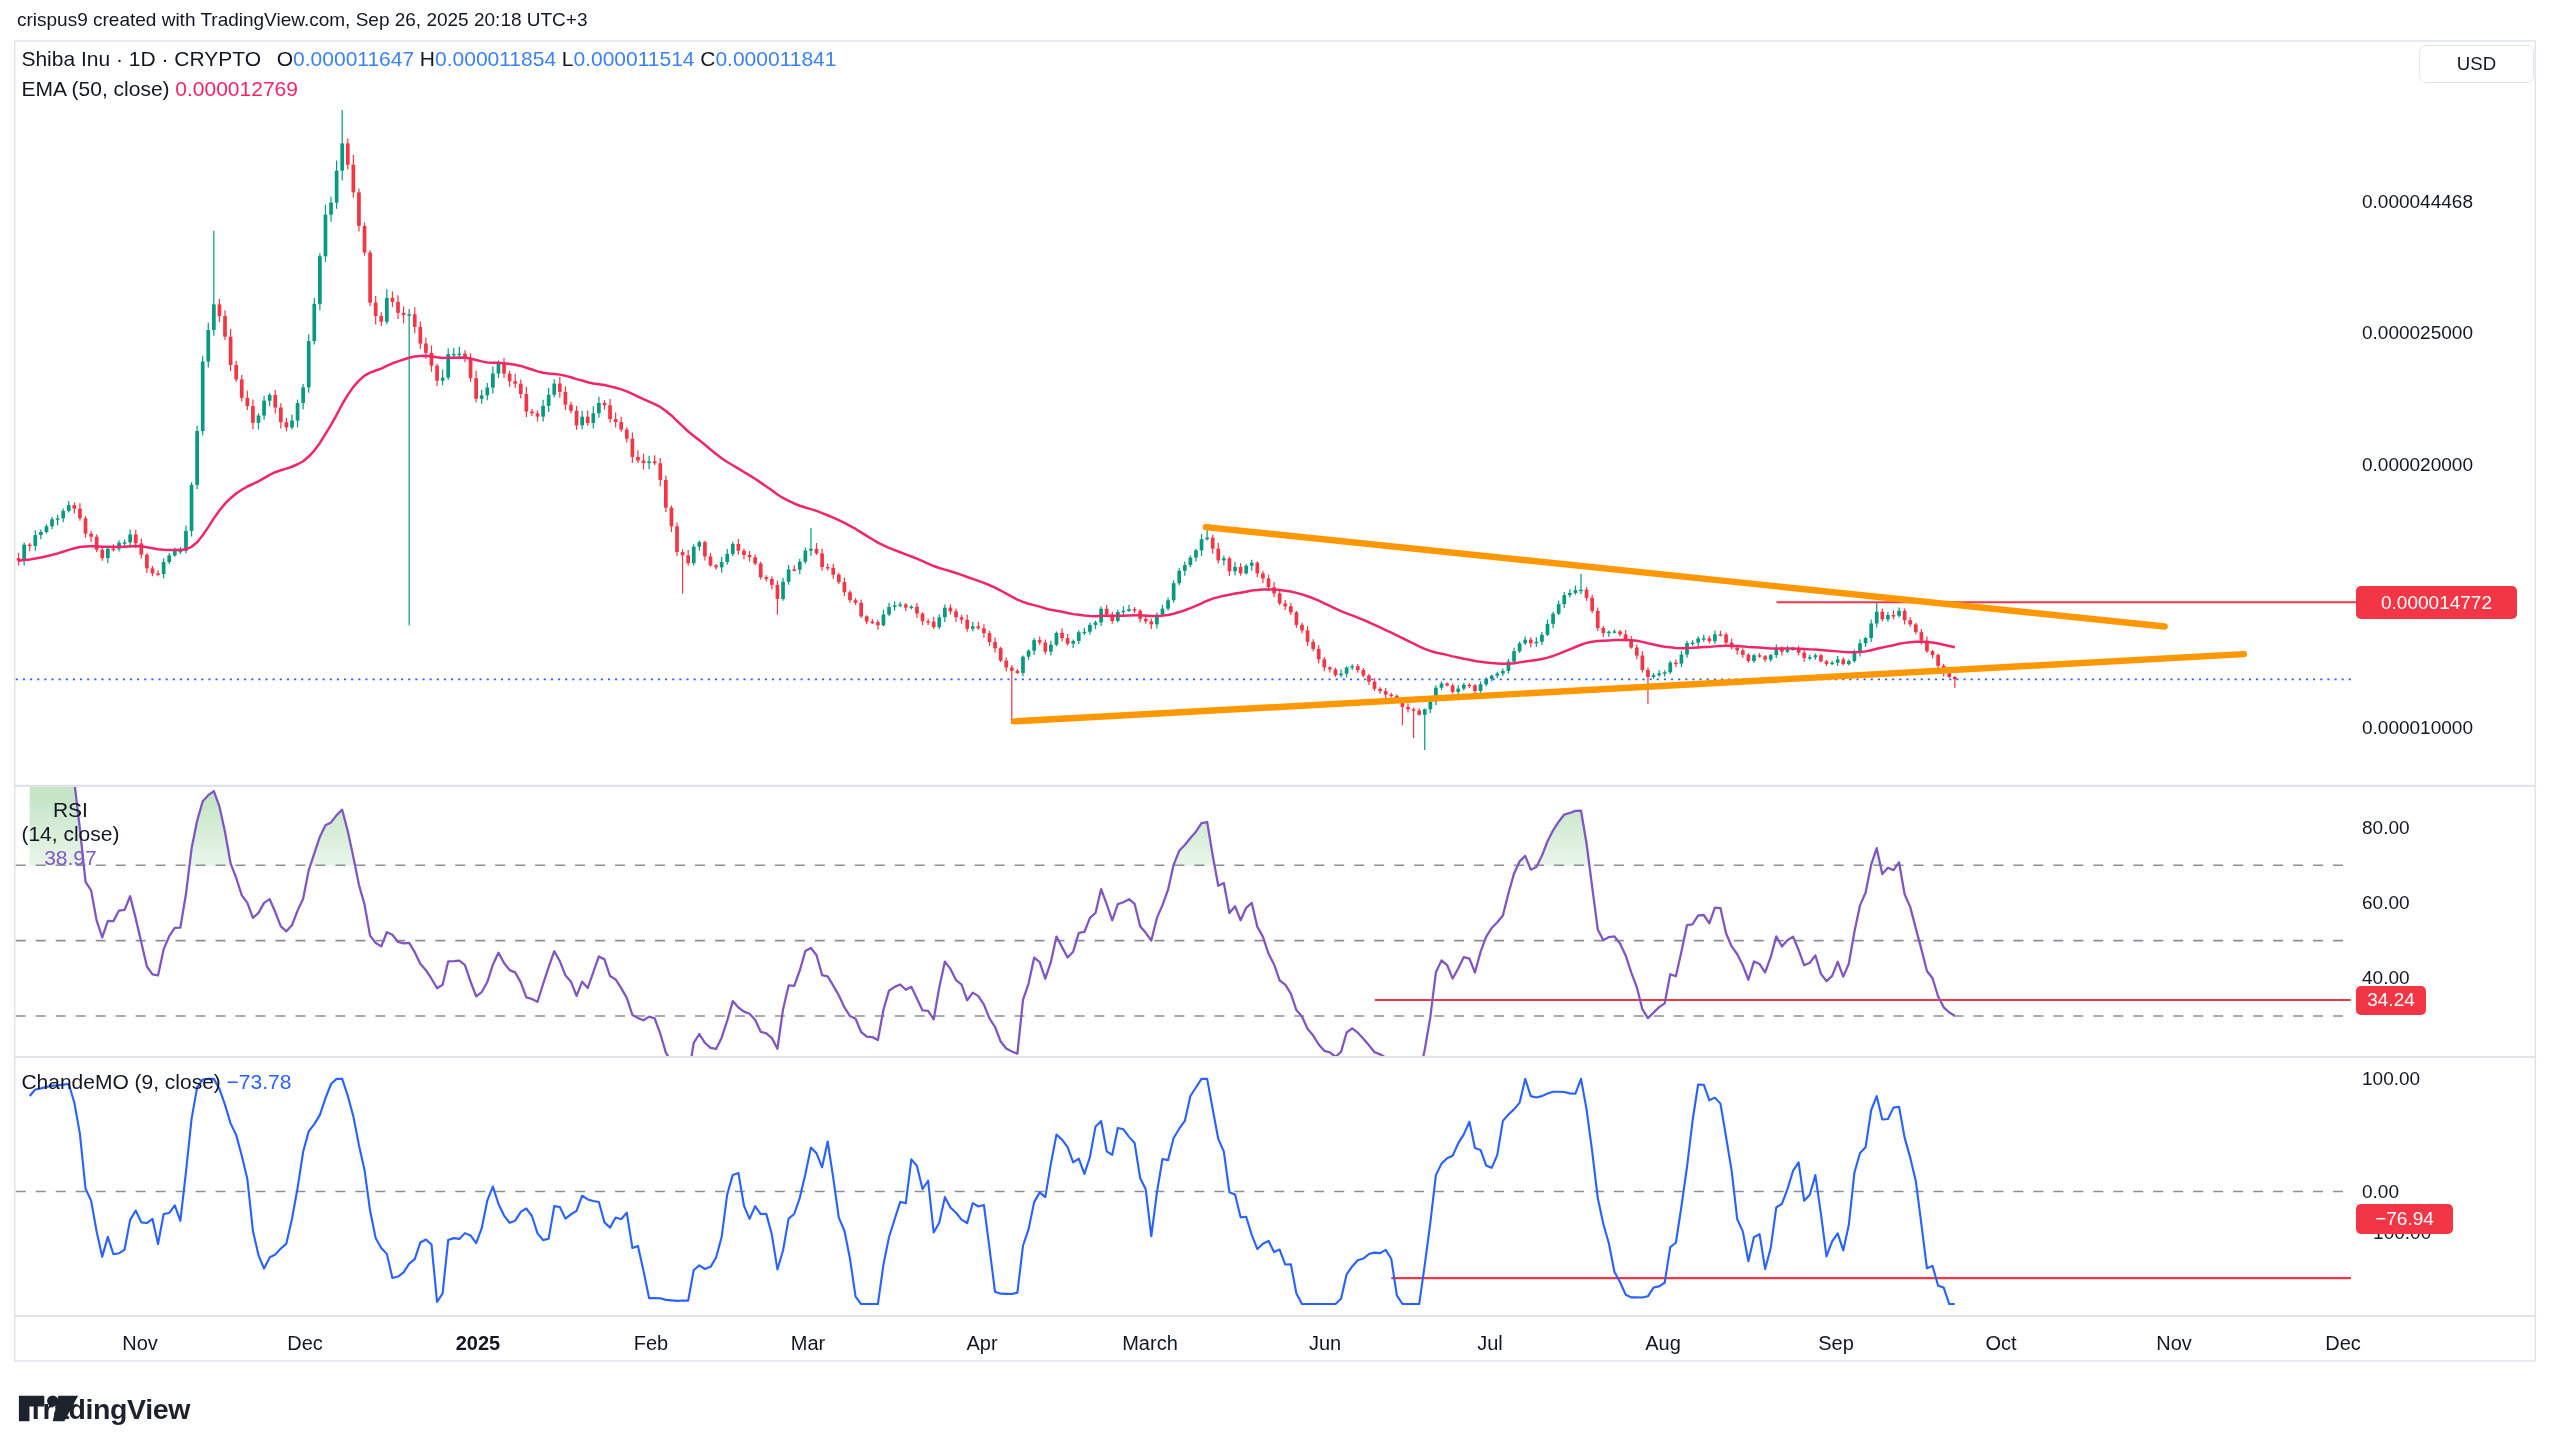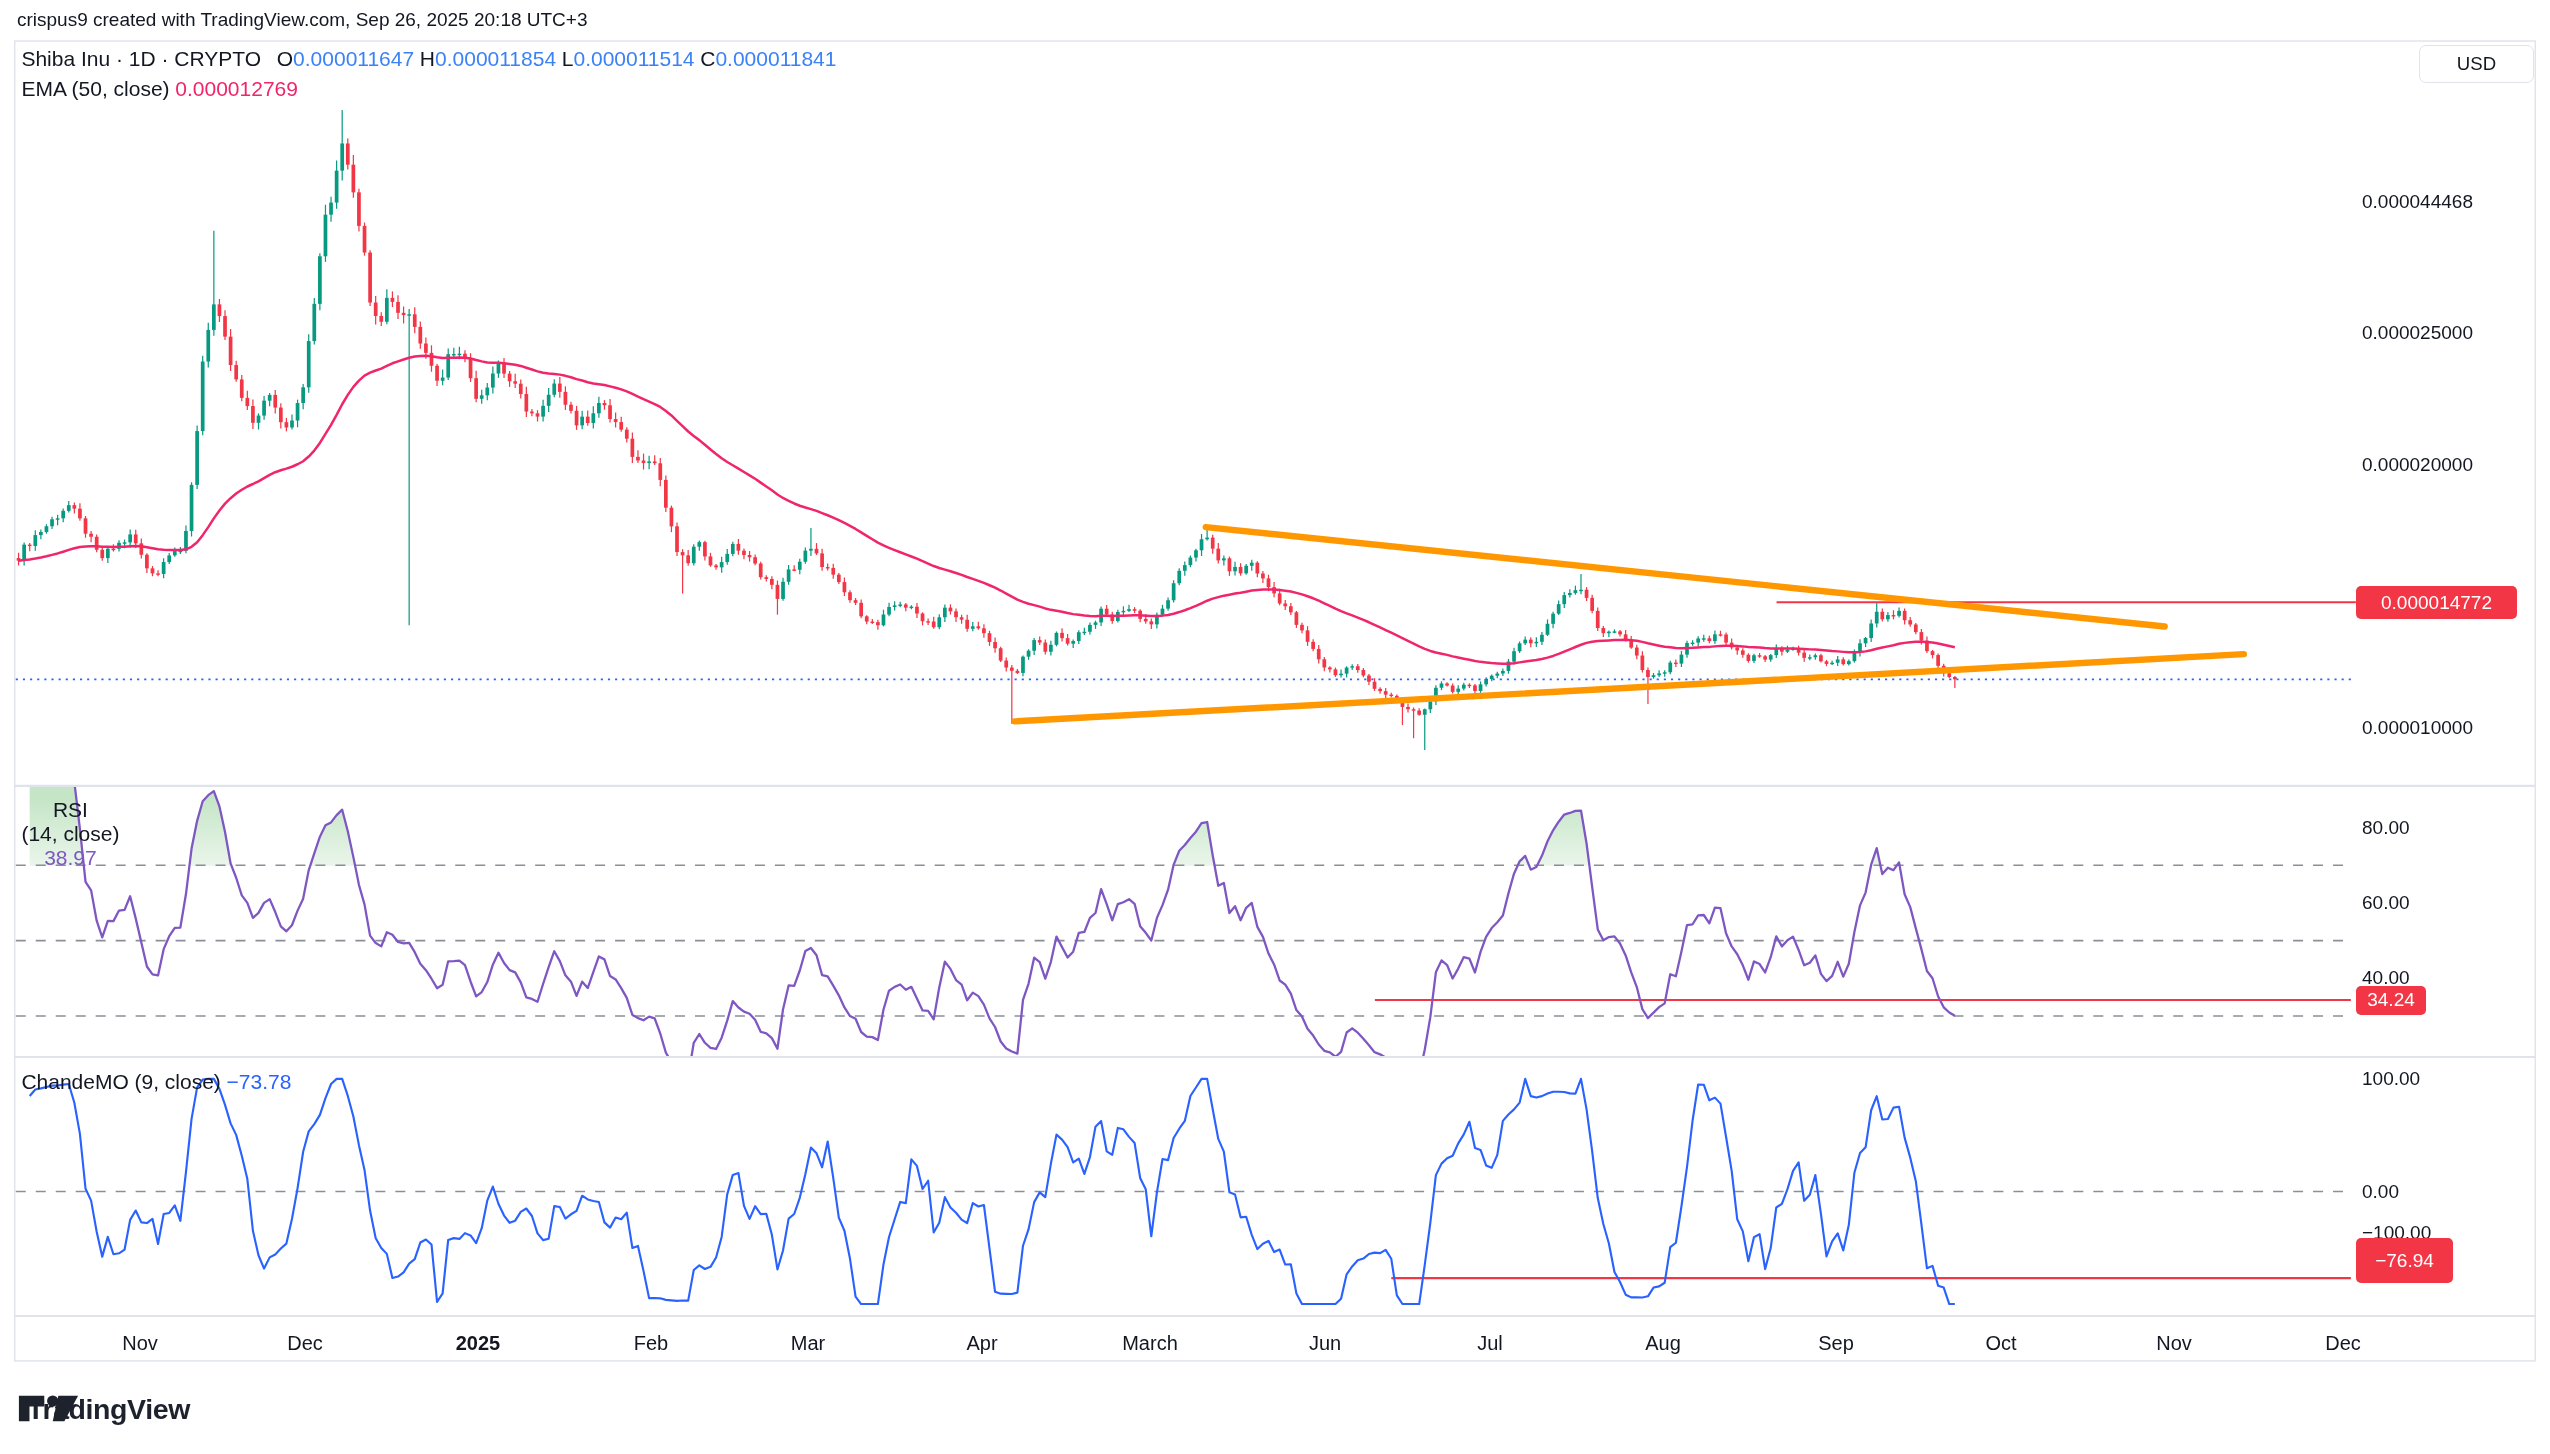--- a/index.html
+++ b/index.html
@@ -814,21 +814,21 @@
       <div class="ytick" style="top: 465px;">0.000020000</div>
       <div class="ytick" style="top: 728px;">0.000010000</div>
       <div class="ytick" style="top: 828px;">80.00</div>
       <div class="ytick" style="top: 903px;">60.00</div>
       <div class="ytick" style="top: 978px;">40.00</div>
       <div class="ytick" style="top: 1079px;">100.00</div>
       <div class="ytick" style="top: 1192px;">0.00</div>
       <div class="ytick" style="top: 1233px;">−100.00</div>
       <div class="axis-badge" style="top: 586px; width: 161px; height: 33px;">0.000014772</div>
       <div class="axis-badge" style="top: 986px; width: 70px; height: 28.5px;">34.24</div>
-      <div class="axis-badge" style="top: 1238px; width: 97px; height: 45px;">−76.94</div>
+      <div class="axis-badge" style="top: 1204px; width: 97px; height: 30px;">−76.94</div>
       <div class="month" style="left: 140px;">Nov</div>
       <div class="month" style="left: 305px;">Dec</div>
       <div class="month year" style="left: 478px;">2025</div>
       <div class="month" style="left: 651px;">Feb</div>
       <div class="month" style="left: 808px;">Mar</div>
       <div class="month" style="left: 982px;">Apr</div>
       <div class="month" style="left: 1150px;">March</div>
       <div class="month" style="left: 1325px;">Jun</div>
       <div class="month" style="left: 1490px;">Jul</div>
       <div class="month" style="left: 1663px;">Aug</div>

